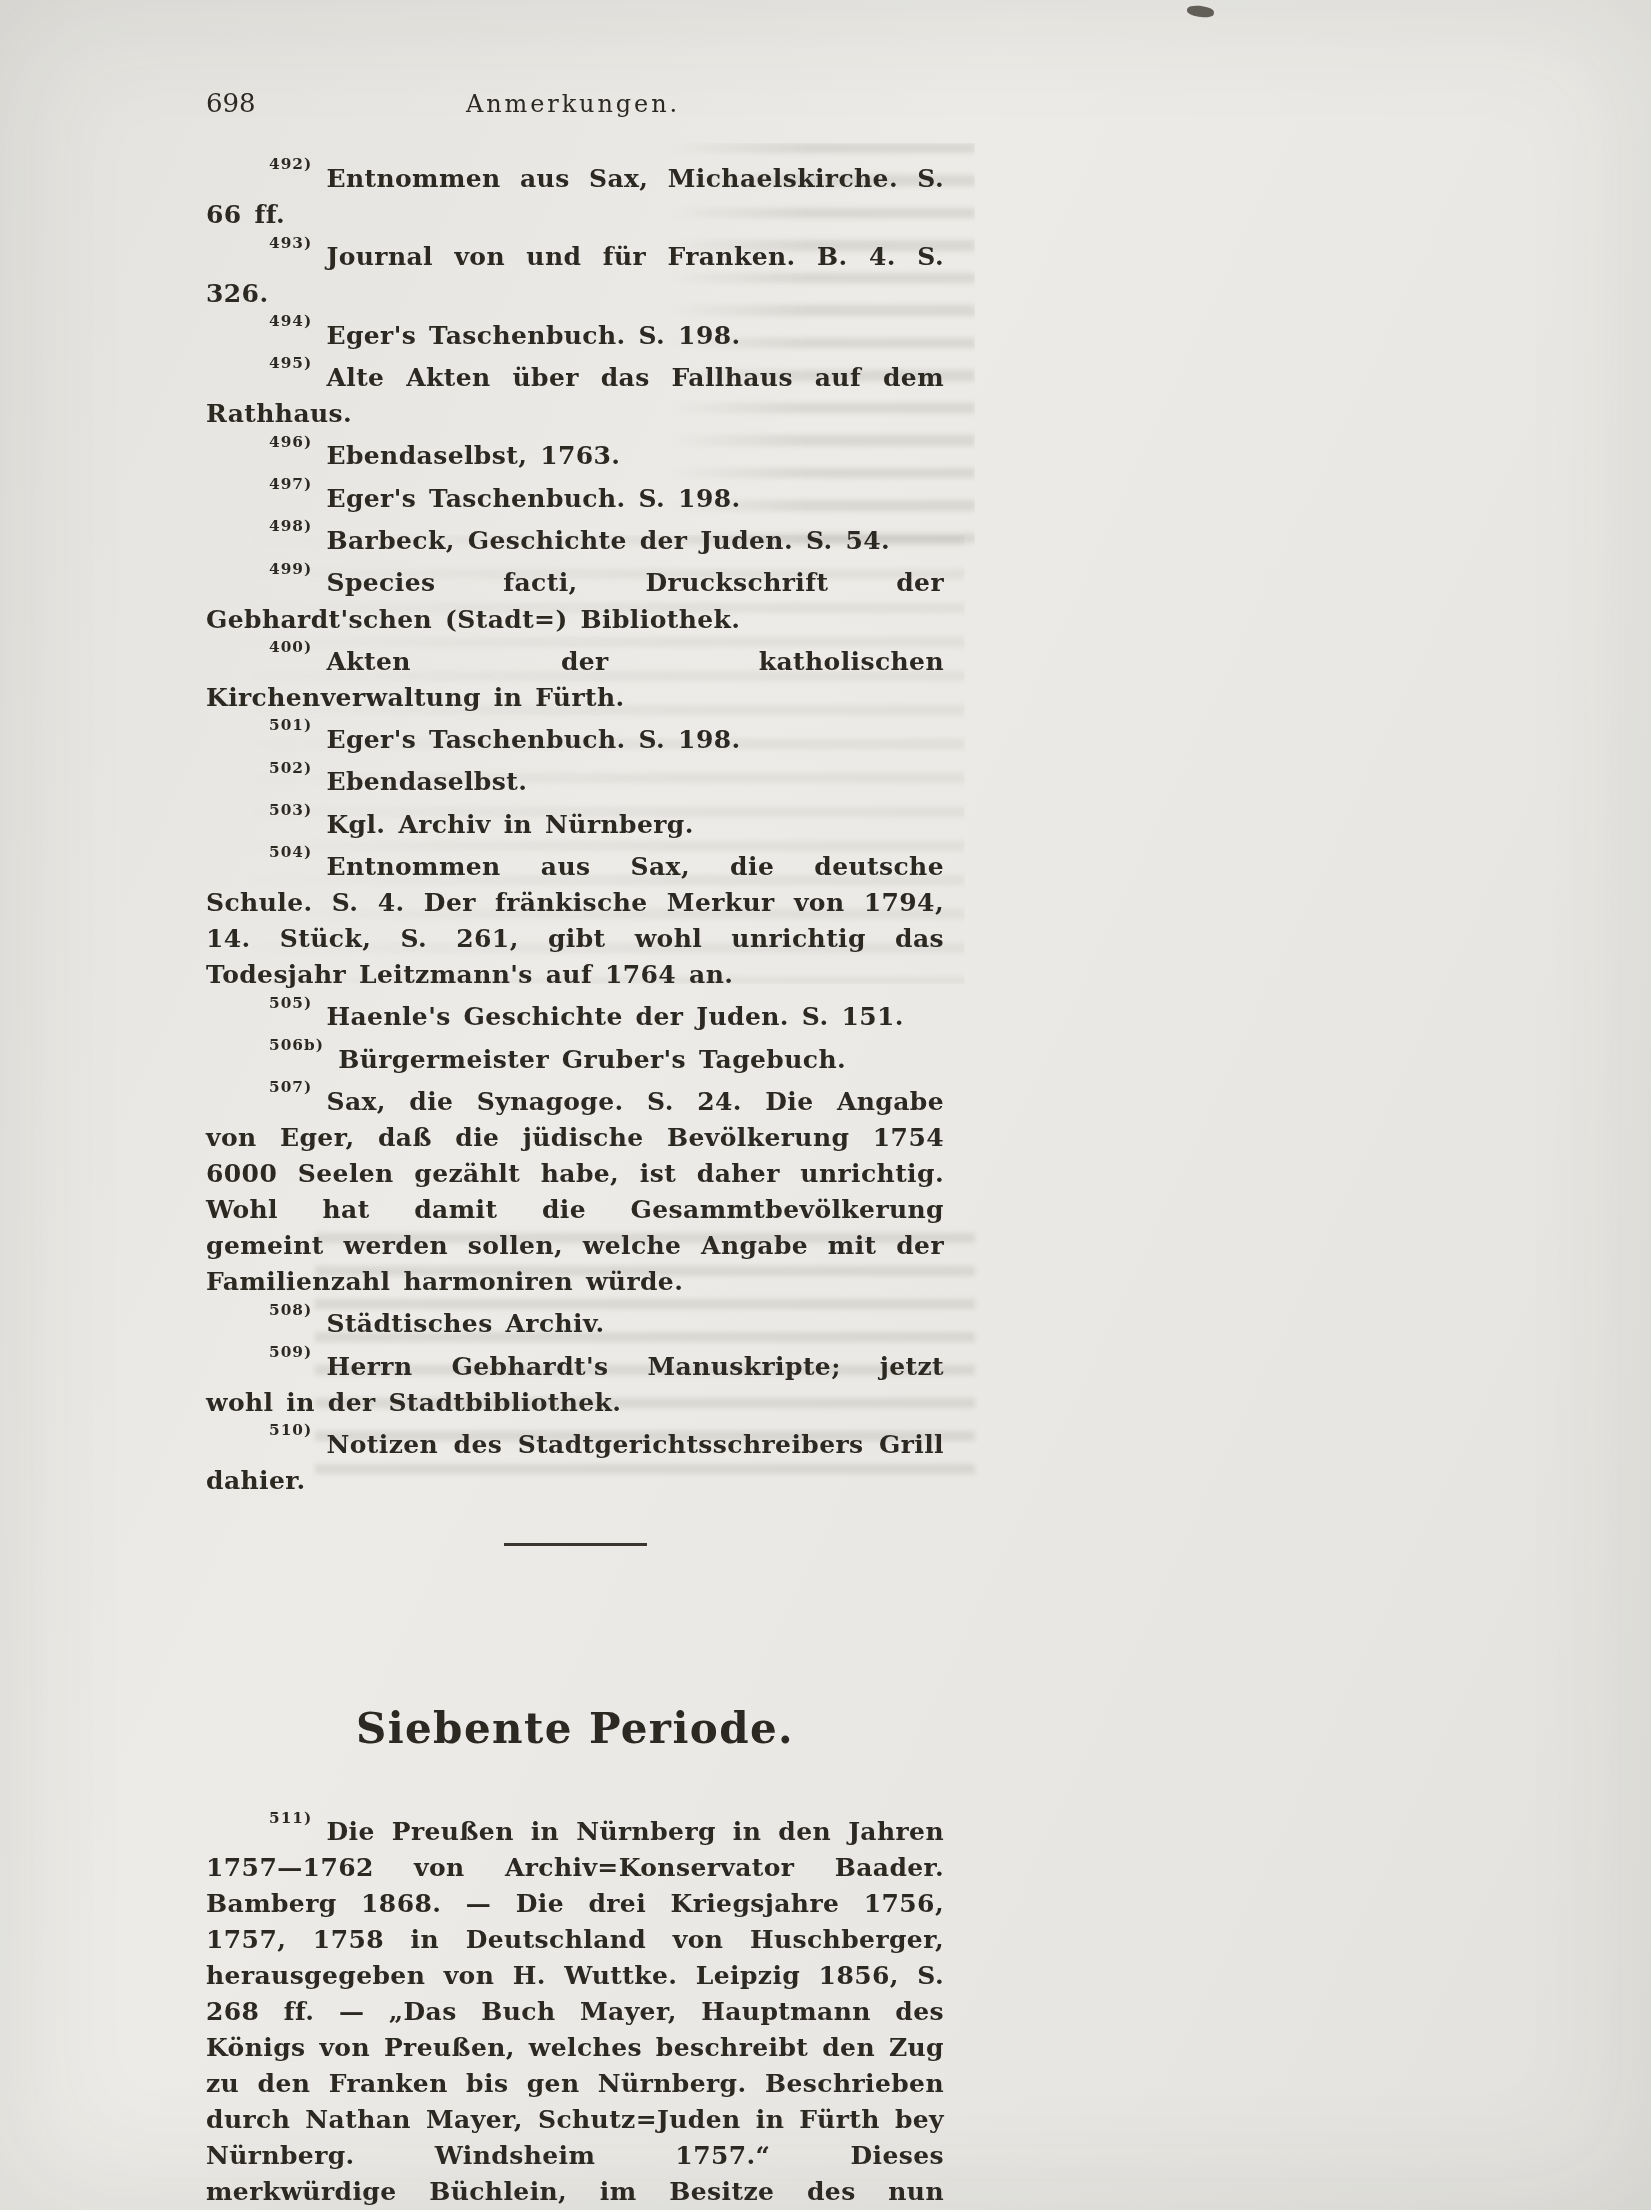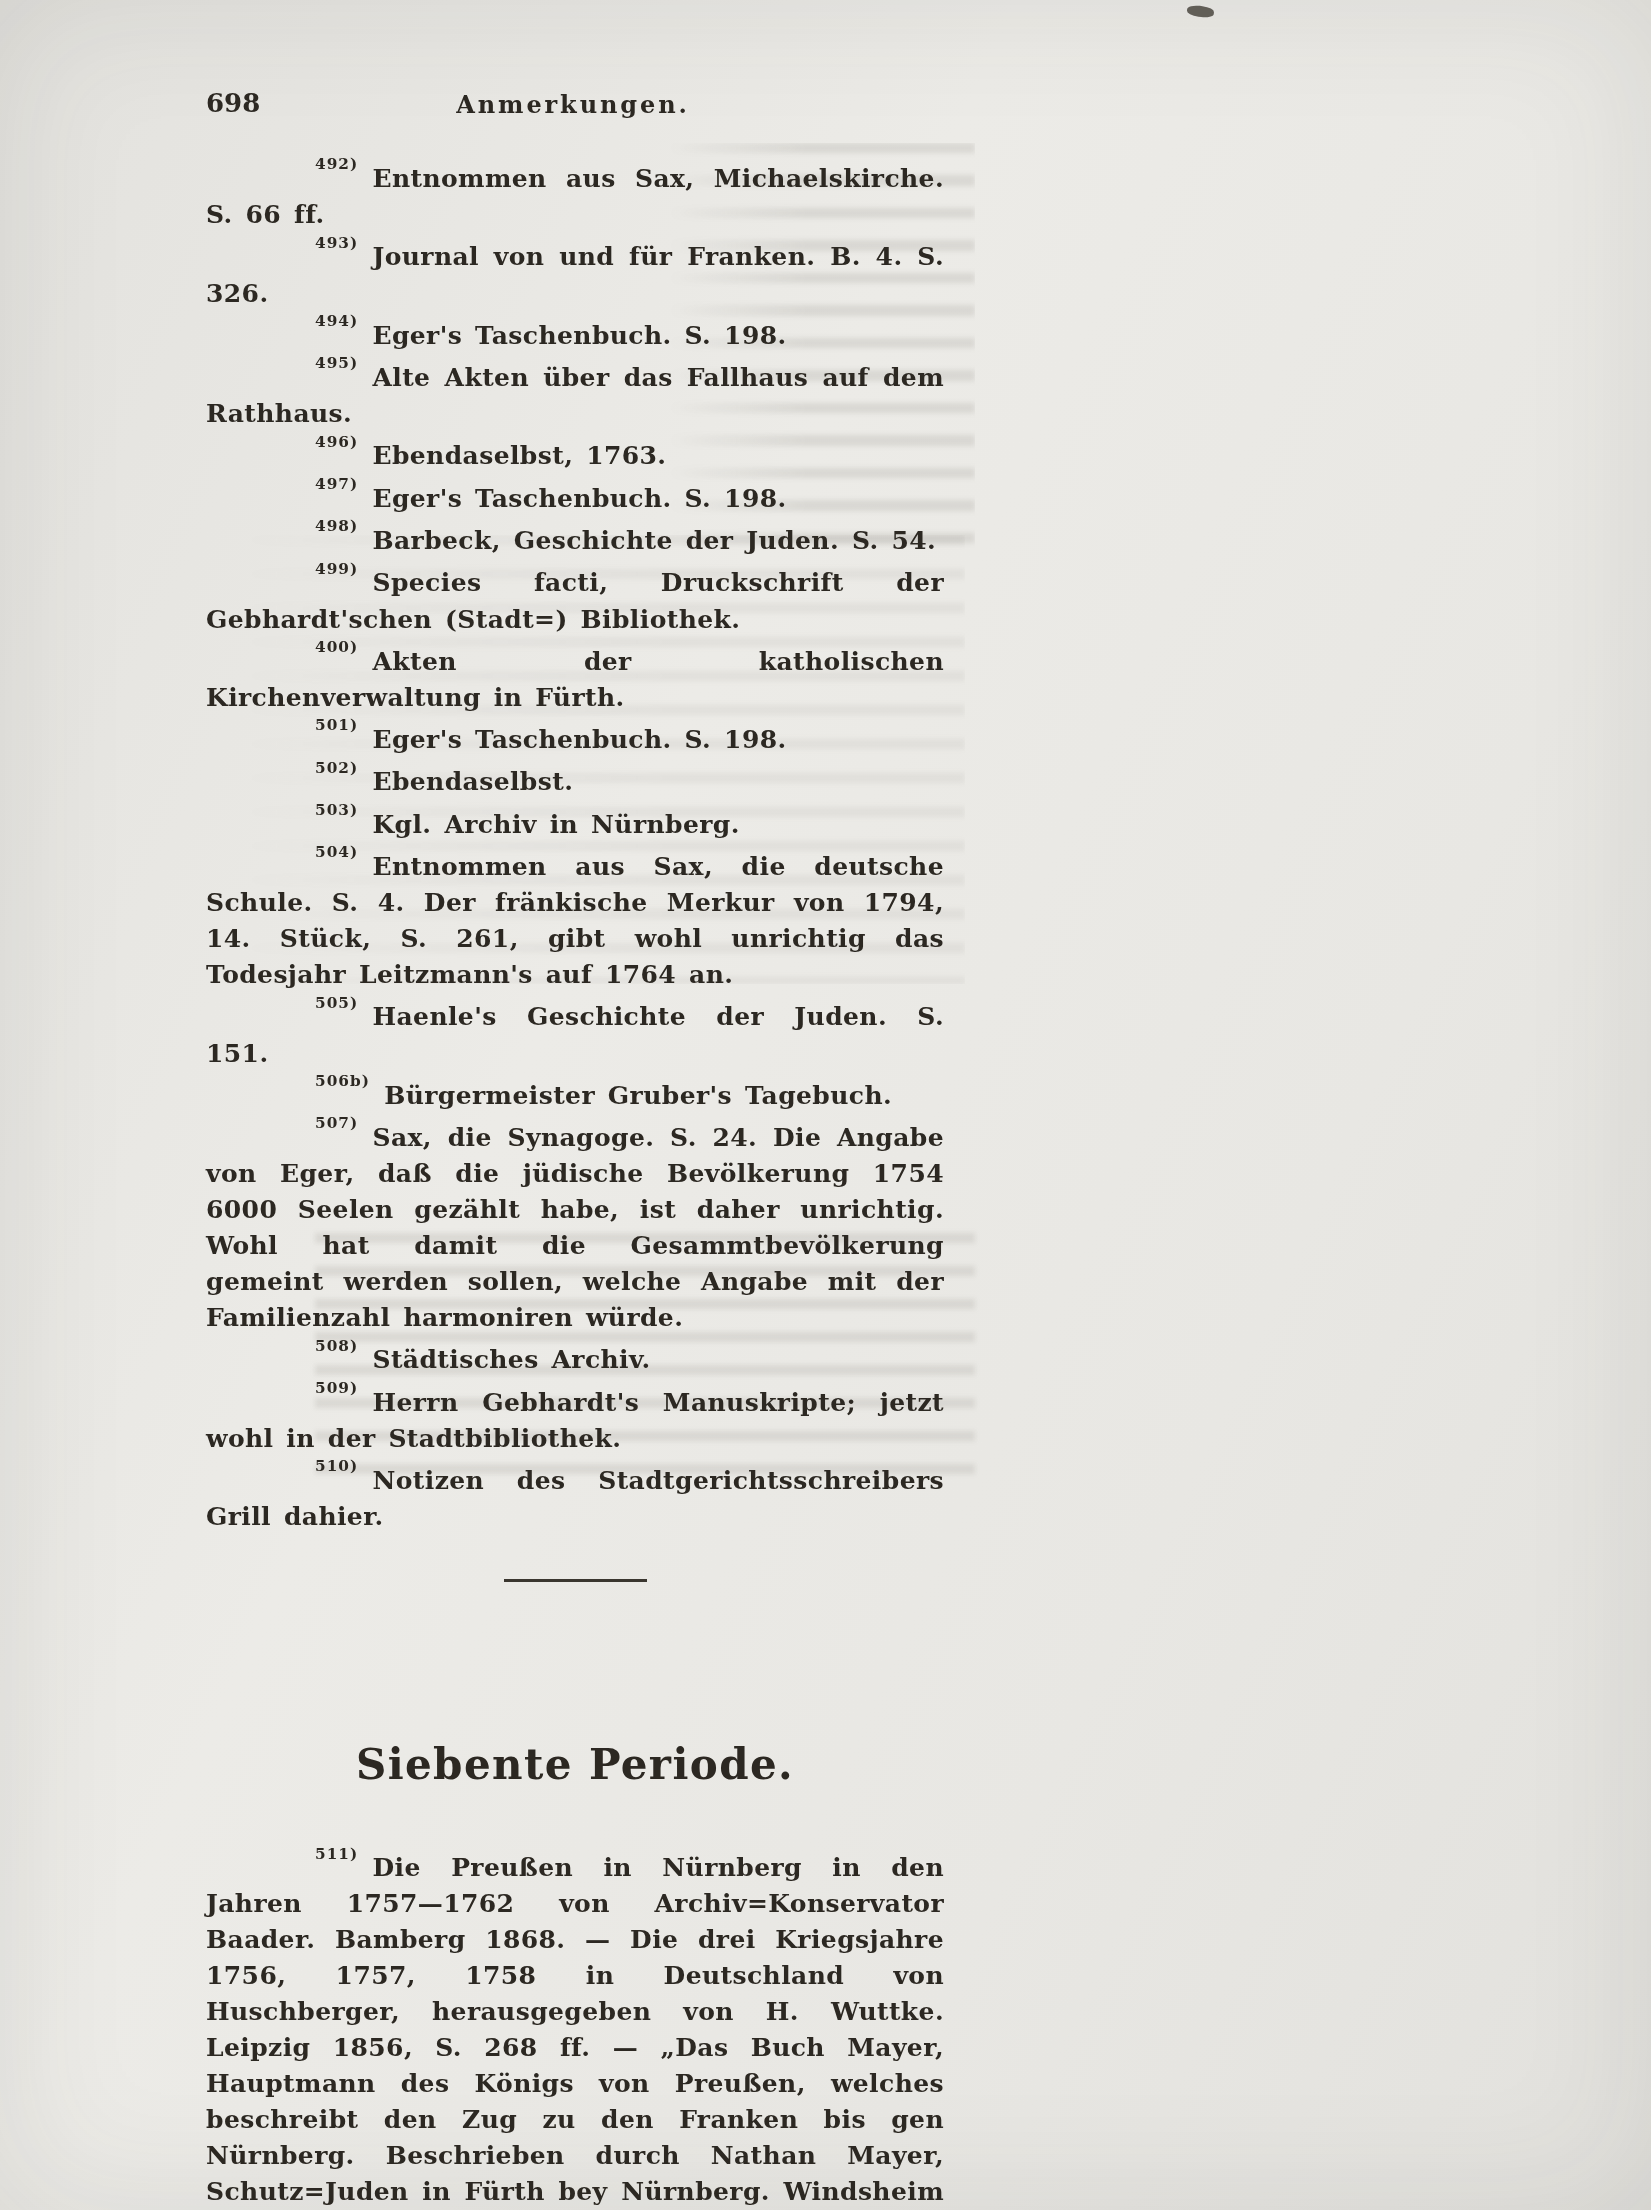--- a/index.html
+++ b/index.html
@@ -54,21 +54,21 @@
   }
   .content {
     position: absolute;
     left: 206px;
     top: 88px;
     width: 738px;
   }
   .pagehead {
     position: relative;
     height: 42px;
-    font-weight: 700;
+    font-weight: 400;
   }
   .pagenum {
     position: absolute;
     left: 0; top: 0;
     font-size: 26px;
   }
   .runhead {
     position: absolute;
     left: 0; right: 4px; top: 1.9px;
     text-align: center;
@@ -85,21 +85,20 @@
     text-indent: 63px;
     word-spacing: 3.8px;
     letter-spacing: 0.4px;
   }
   .fn-num {
     font-size: 15.3px;
     position: relative;
     top: -8.6px;
     margin-right: 14.3px;
     letter-spacing: 1px;
-    margin-left: 46px;
   }
   .divider {
     width: 143px;
     height: 2.9px;
     background: #3a362f;
     margin: 44px auto 0 auto;
   }
   .section-heading {
     margin: 158px 0 0 0;
     text-align: center;

